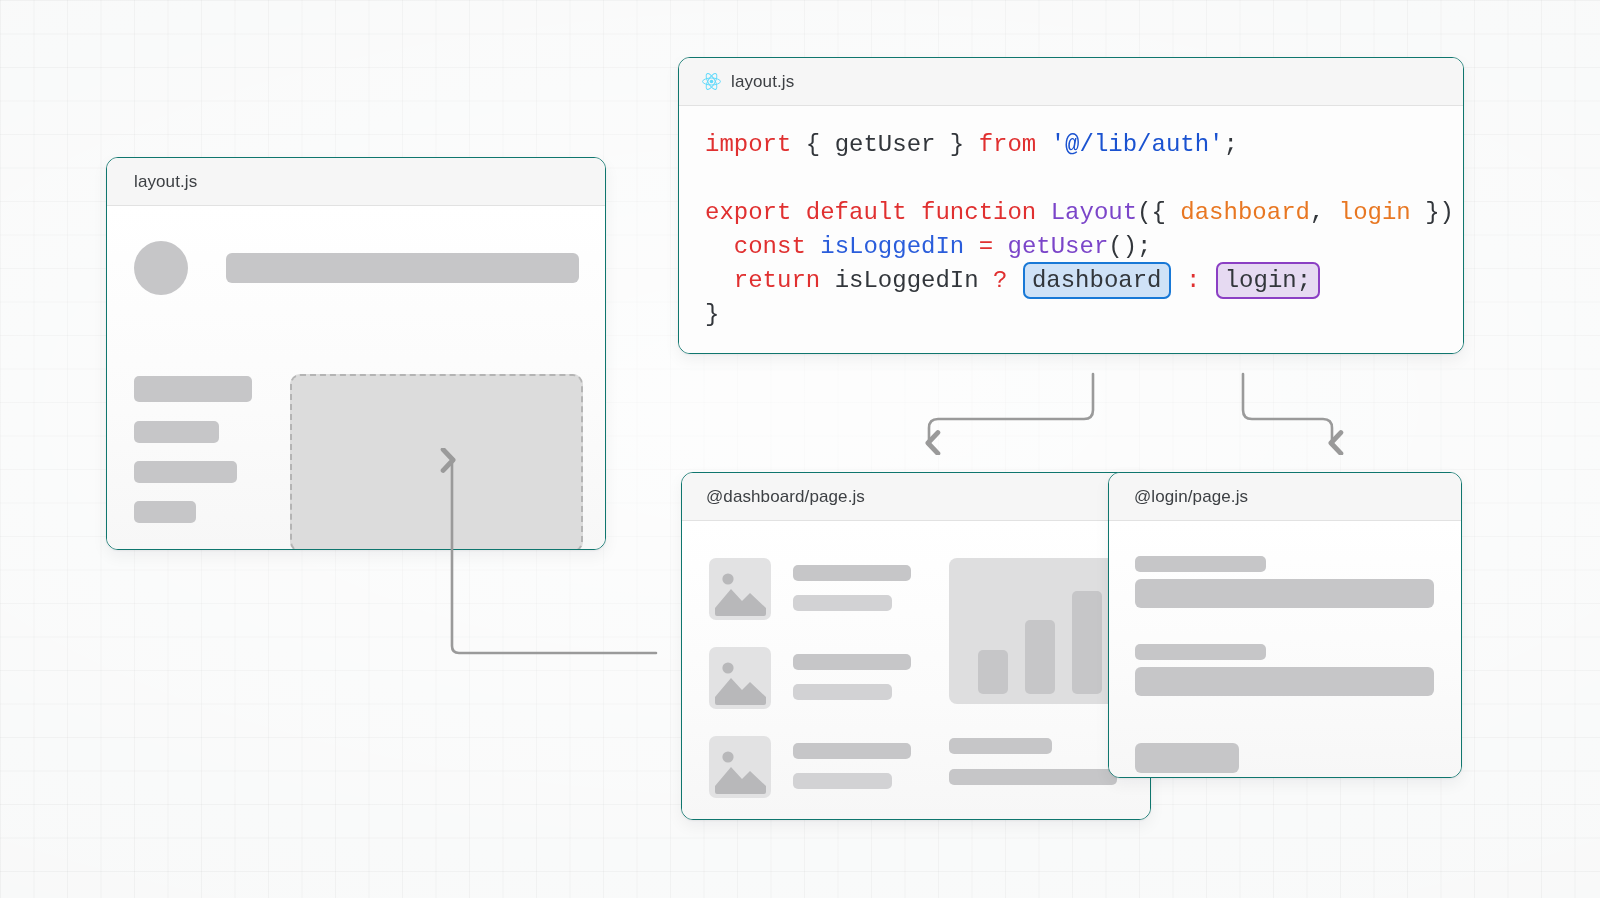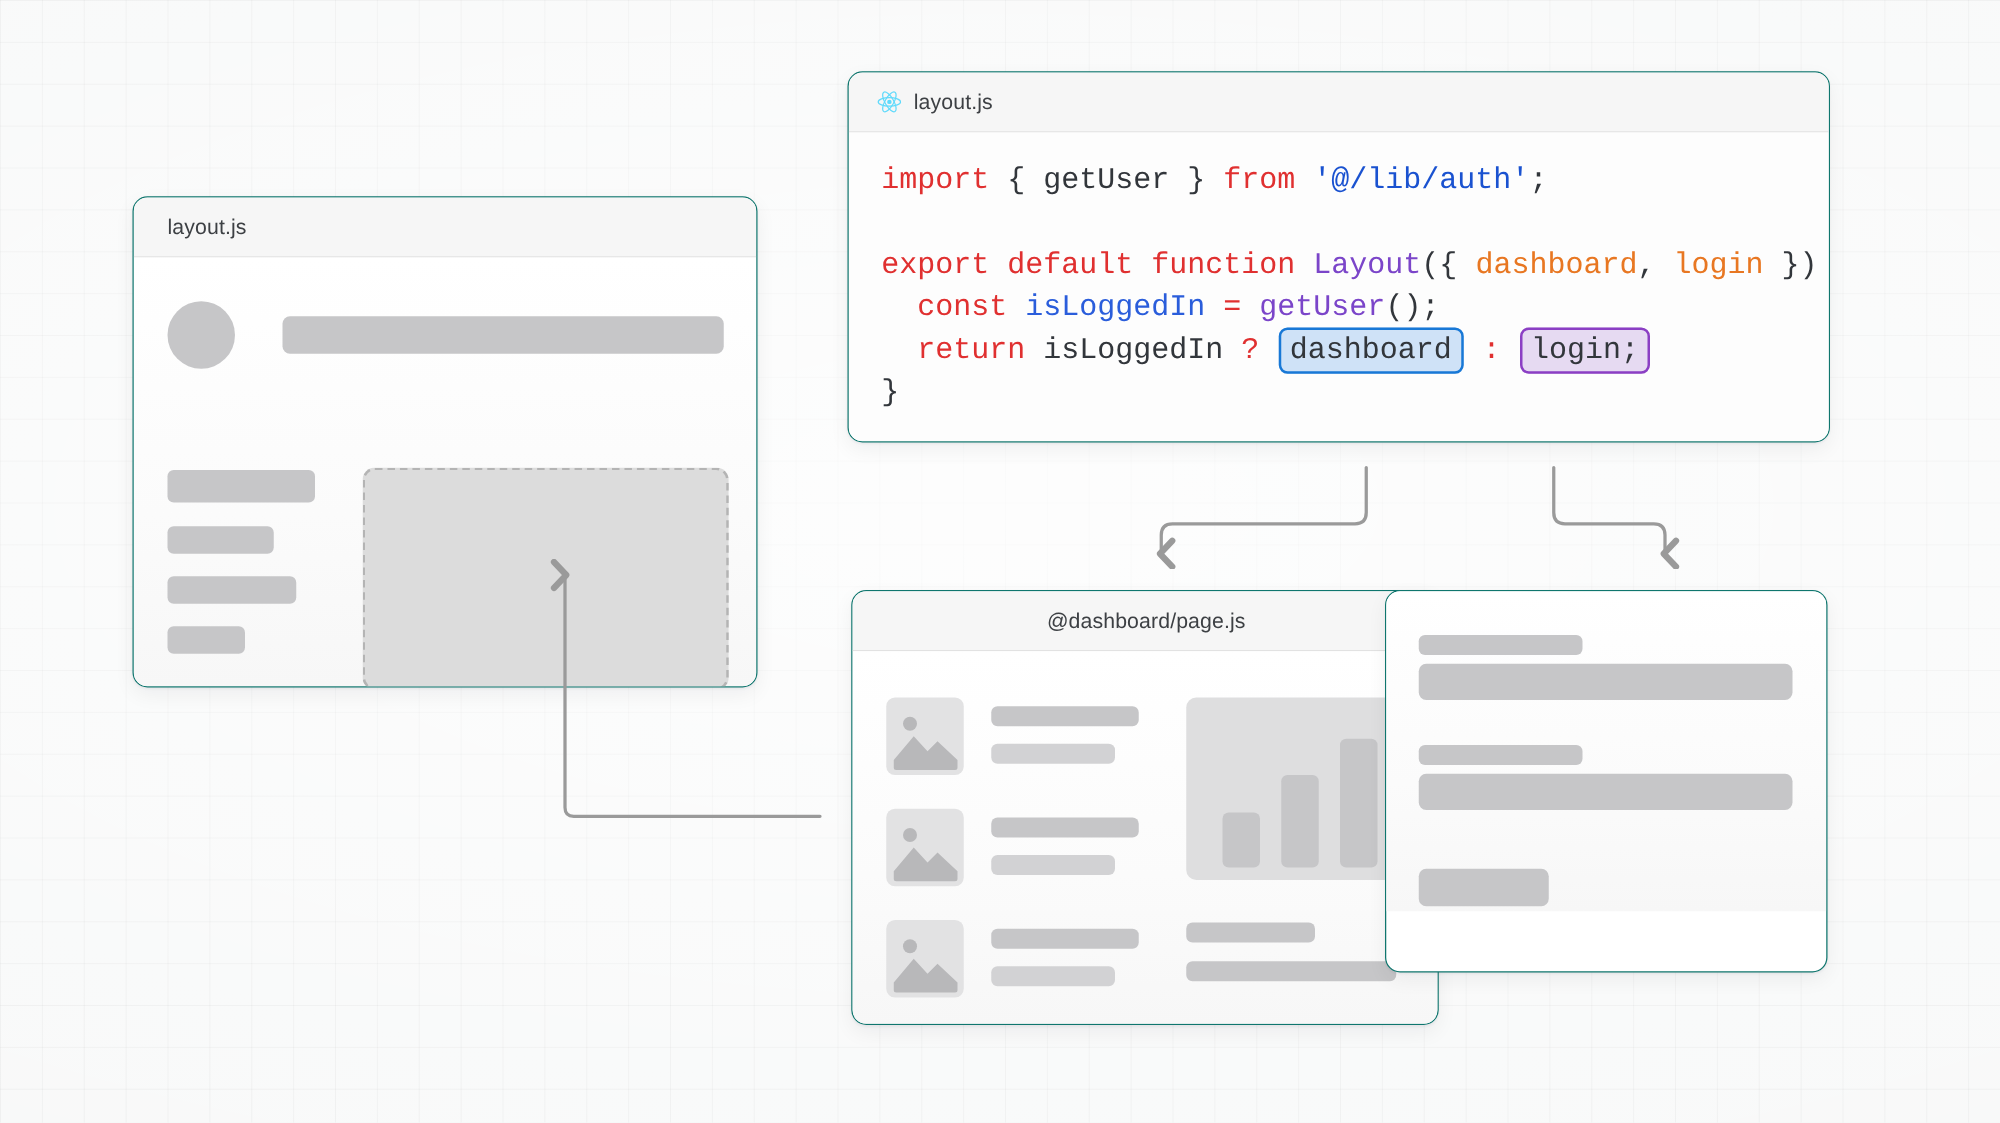--- a/index.html
+++ b/index.html
@@ -119,21 +119,21 @@
     background: #e6daf2;
     border: 2.5px solid #8b3fc4;
     color: #32363b;
   }
 
   
   .react-icon { width: 21px; height: 21px; flex: 0 0 auto; display: block; }
 
   
   #dash-card { left: 681px; top: 472px; width: 470px; height: 348px; z-index: 2; }
-  #dash-card .card-header { padding-left: 24px; justify-content: center; }
+  #dash-card .card-header { padding-left: 24px; }
 
   .img-ph { position: absolute; width: 62px; height: 62px; background: #e2e2e3; border-radius: 7px; overflow: hidden; }
   .img-ph svg { position: absolute; left: 0; top: 0; width: 62px; height: 62px; }
 
   
   #login-card { left: 1108px; top: 472px; width: 354px; height: 306px; z-index: 3; }
   #login-card .card-header { padding-left: 25px; }
 
   
   #connectors { position: absolute; left: 0; top: 0; width: 1600px; height: 898px; z-index: 1; pointer-events: none; }
@@ -236,20 +236,23 @@
         <div class="sk" style="left:76px; top:62px; width:30px; height:74px;"></div>
         <div class="sk" style="left:123px; top:33px; width:30px; height:103px;"></div>
       </div>
 
       <div class="sk" style="left:267px; top:217px; width:103px; height:16px;"></div>
       <div class="sk" style="left:267px; top:248px; width:168px; height:16px;"></div>
     </div>
   </div>
 
   <div class="card" id="login-card">
+    <div class="card-header">
+      <span class="card-title">@login/page.js</span>
+    </div>
     <div class="card-body">
       <div class="sk" style="left:26px; top:35px; width:131px; height:16px;"></div>
       <div class="sk" style="left:26px; top:58px; width:299px; height:29px; border-radius:6px;"></div>
 
       <div class="sk" style="left:26px; top:123px; width:131px; height:16px;"></div>
       <div class="sk" style="left:26px; top:146px; width:299px; height:29px; border-radius:6px;"></div>
 
       <div class="sk" style="left:26px; top:222px; width:104px; height:30px; border-radius:6px;"></div>
     </div>
   </div>

